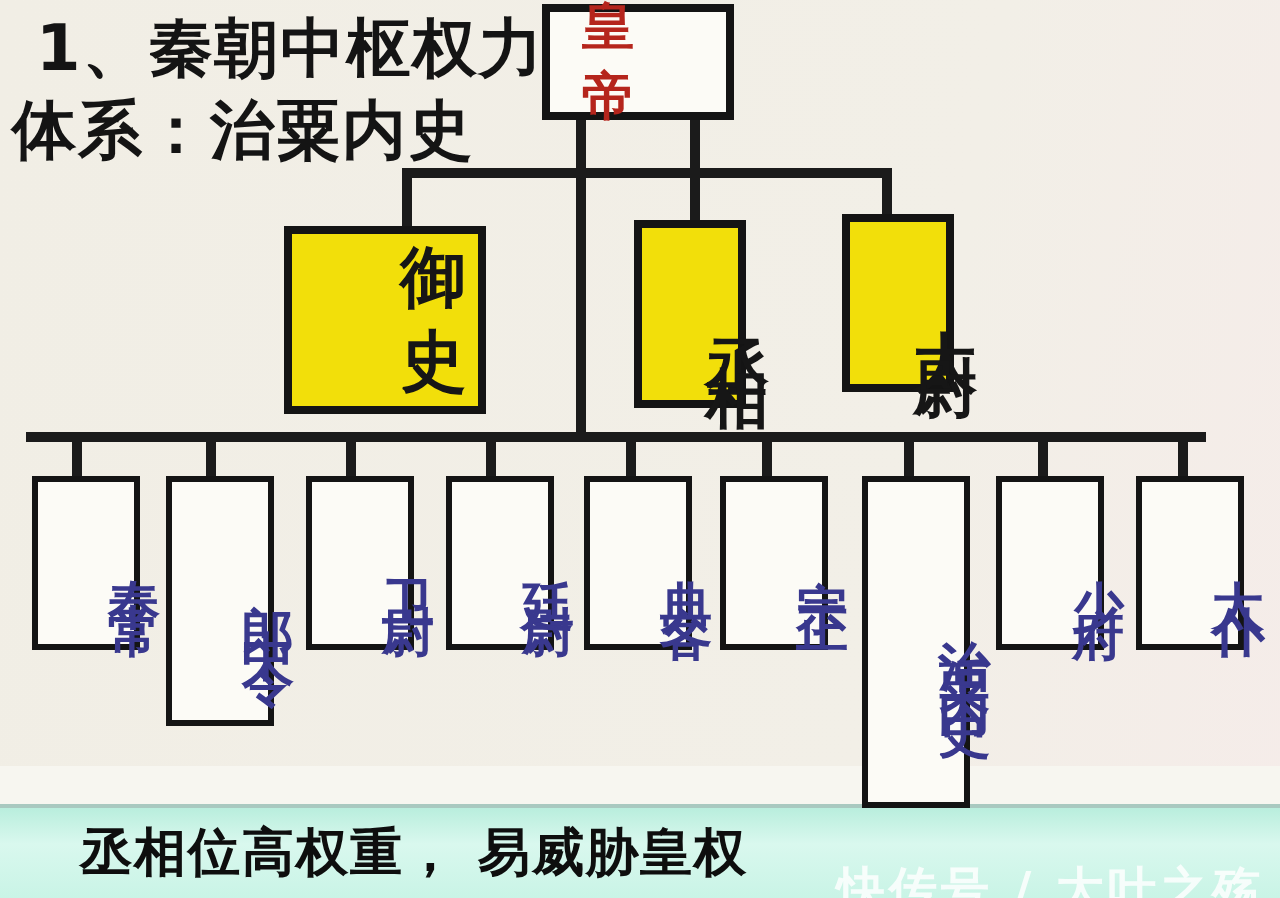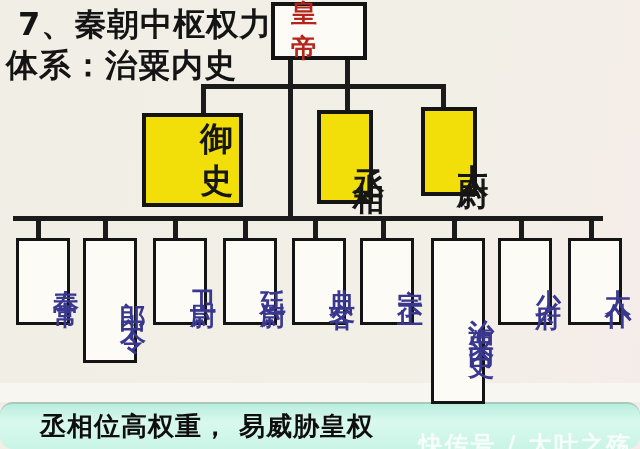--- a/index.html
+++ b/index.html
@@ -85,21 +85,21 @@
     border-width: 3px;
     color: #39388e;
     font-size: 26px; font-weight: 700;
   }
 
   .footer {
     position: absolute; left: 0; top: 402px; width: 640px; height: 47px;
     background: linear-gradient(180deg, #b9eedd 0%, #d9f8ee 40%, #c9f4e6 100%);
     border-top: 2px solid #a9c9c0;
     box-sizing: border-box;
-    display: flex; align-items: center; border-radius: 13px;
+    display: flex; align-items: center;
   }
   .footer .note {
     margin-left: 40px;
     color: #0e0e0e;
     font-size: 26px; font-weight: 900;
     letter-spacing: 1px;
     white-space: nowrap;
   }
   .footer .watermark {
     position: absolute; right: 8px; top: 25px;
@@ -110,21 +110,21 @@
   }
 </style>
 </head>
 <body>
 
 <div class="stage">
 
   <div class="pre-footer-band"></div>
 
   <div class="title">
-    <div class="t1">7、秦朝中枢权力</div>
+    <div class="t1">1、秦朝中枢权力</div>
     <div class="t2">体系：治粟内史</div>
   </div>
 
   <div class="ln" style="left:288px; top:57px; width:5px; height:164px;"></div>
   <div class="ln" style="left:345px; top:57px; width:5px; height:56px;"></div>
   <div class="ln" style="left:201px; top:84px; width:245px; height:5px;"></div>
   <div class="ln" style="left:201px; top:84px; width:5px; height:32px;"></div>
   <div class="ln" style="left:441px; top:84px; width:5px; height:26px;"></div>
   <div class="ln" style="left:13px; top:216px; width:590px; height:5px;"></div>
   <div class="ln" style="left:36px; top:216px; width:5px; height:25px;"></div>

